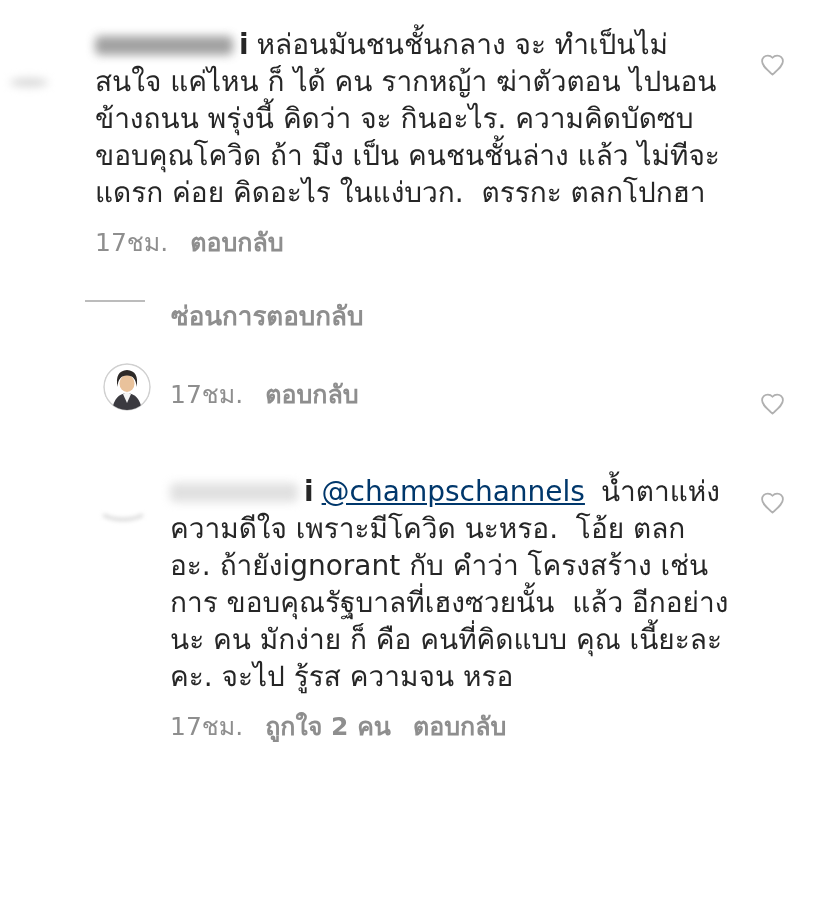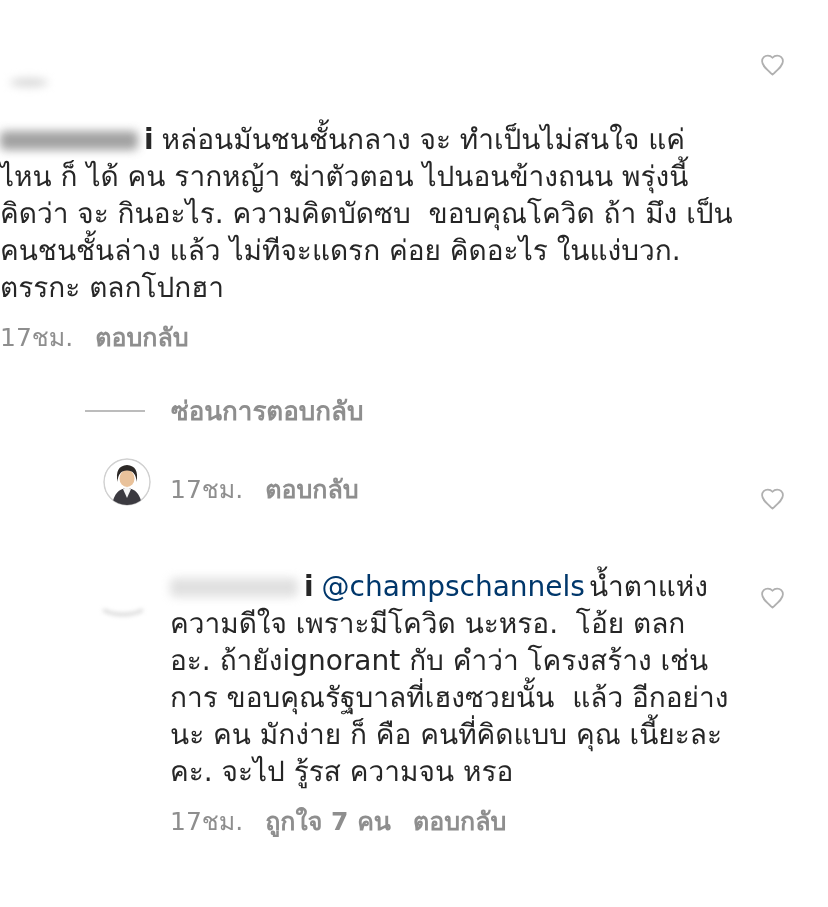--- a/index.html
+++ b/index.html
@@ -6,53 +6,53 @@
   body {
     width:828px; height:907px;
     background:#ffffff;
     font-family:"DejaVu Sans","Liberation Sans",sans-serif;
     color:#262626;
     overflow:hidden;
   }
   .page { position:relative; width:828px; height:907px; }
 
   .comment { position:relative; display:flex; align-items:flex-start; padding-right:95px; box-sizing:border-box; width:828px; }
-  .comment.top   { margin-top:26px;flex-direction:column; }
+  .comment.top   { margin-top:26px; }
   .comment.reply-2 { margin-top:31px; }
   .comment.reply-3 { margin-top:58px; }
 
   .gutter-top { flex:0 0 95px; position:relative; height:40px; }
   .gutter-reply { flex:0 0 170px; position:relative; height:52px; box-sizing:border-box; padding-left:103px; }
 
   .avatar { width:48px; height:48px; border-radius:50%; overflow:hidden; display:block; }
 
   .smudge-1 { position:absolute; left:10px; top:52px; width:38px; height:9px;
               background:#d9d9d9; border-radius:50%; filter:blur(4px); }
   .smudge-3 { position:absolute; left:97px; top:22px; width:46px; height:20px;
               border:3px solid transparent; border-bottom-color:#d2d2d2;
               border-radius:50%; filter:blur(2px); }
 
   .c-body { flex:1 1 auto; min-width:0; }
   .c-text { font-size:28px; line-height:37px; color:#262626; }
   .c-text .msg { white-space:pre-wrap; }
   .uname { font-weight:700; color:#262626; margin-right:8px; }
-  .mention { color:#00376b; margin-right:4px; }
+  .mention { color:#00376b; margin-right:16px;text-decoration:underline; }
 
   .redact { display:inline-block; height:19px; border-radius:5px;
             filter:blur(5px); position:relative; top:1px; margin-right:6px; }
   .redact-u1 { width:138px; background:#8d8d8d; opacity:.82; }
   .redact-m2 { width:168px; background:#6e88a4; opacity:.85; }
   .redact-u3 { width:128px; background:#c7c7c7; opacity:.55; }
 
   .meta { display:flex; align-items:center; gap:22px; margin-top:16px;
           color:#8e8e8e; font-size:25px; line-height:32px; }
   .meta .ts { font-weight:400; }
   .meta .act { font-weight:600; cursor:pointer; }
 
-  .hide-replies { display:flex; align-items:center; margin-top:41px; padding-left:85px;
+  .hide-replies { display:flex; margin-top:41px; padding-left:85px;
                   color:#8e8e8e; font-size:26px; line-height:32px; font-weight:600; }
   .hr-line { display:inline-block; width:60px; height:2px; background:#bcbcbc; margin-right:26px; }
 
   .heart { position:absolute; right:42px; top:24px; width:27px; height:25px; cursor:pointer; }
   .heart svg { width:27px; height:25px; display:block; }
 </style>
 </head>
 <body>
 
 <div class="page">
@@ -117,21 +117,21 @@
   <div class="comment reply-3">
     <div class="gutter-reply">
       <div class="smudge-3"></div>
     </div>
     <div class="c-body">
       <div class="c-text">
         <span class="redact redact-u3"></span><span class="uname">i</span><span class="mention">@champschannels</span><span class="msg">น้ำตาแห่ง ความดีใจ เพราะมีโควิด นะหรอ.  โอ้ย ตลก อะ. ถ้ายังignorant กับ คำว่า โครงสร้าง เช่น การ ขอบคุณรัฐบาลที่เฮงซวยนั้น  แล้ว อีกอย่างนะ คน มักง่าย ก็ คือ คนที่คิดแบบ คุณ เนี้ยะละคะ. จะไป รู้รส ความจน หรอ</span>
       </div>
       <div class="meta">
         <span class="ts">17ชม.</span>
-        <span class="act">ถูกใจ 7 คน</span>
+        <span class="act">ถูกใจ 2 คน</span>
         <span class="act">ตอบกลับ</span>
       </div>
     </div>
     <div class="heart" style="top:17px;">
       <svg viewBox="0 0 24 24" fill="none" stroke="#b0b0b0" stroke-width="1.7" stroke-linejoin="round">
         <path d="M16.5 3.4c-1.74 0-3.41.81-4.5 2.09C10.91 4.21 9.24 3.4 7.5 3.4 4.42 3.4 2 5.82 2 8.9c0 3.78 3.4 6.86 8.55 11.54L12 21.75l1.45-1.32C18.6 15.76 22 12.68 22 8.9c0-3.08-2.42-5.5-5.5-5.5z"></path>
       </svg>
     </div>
   </div>
 

